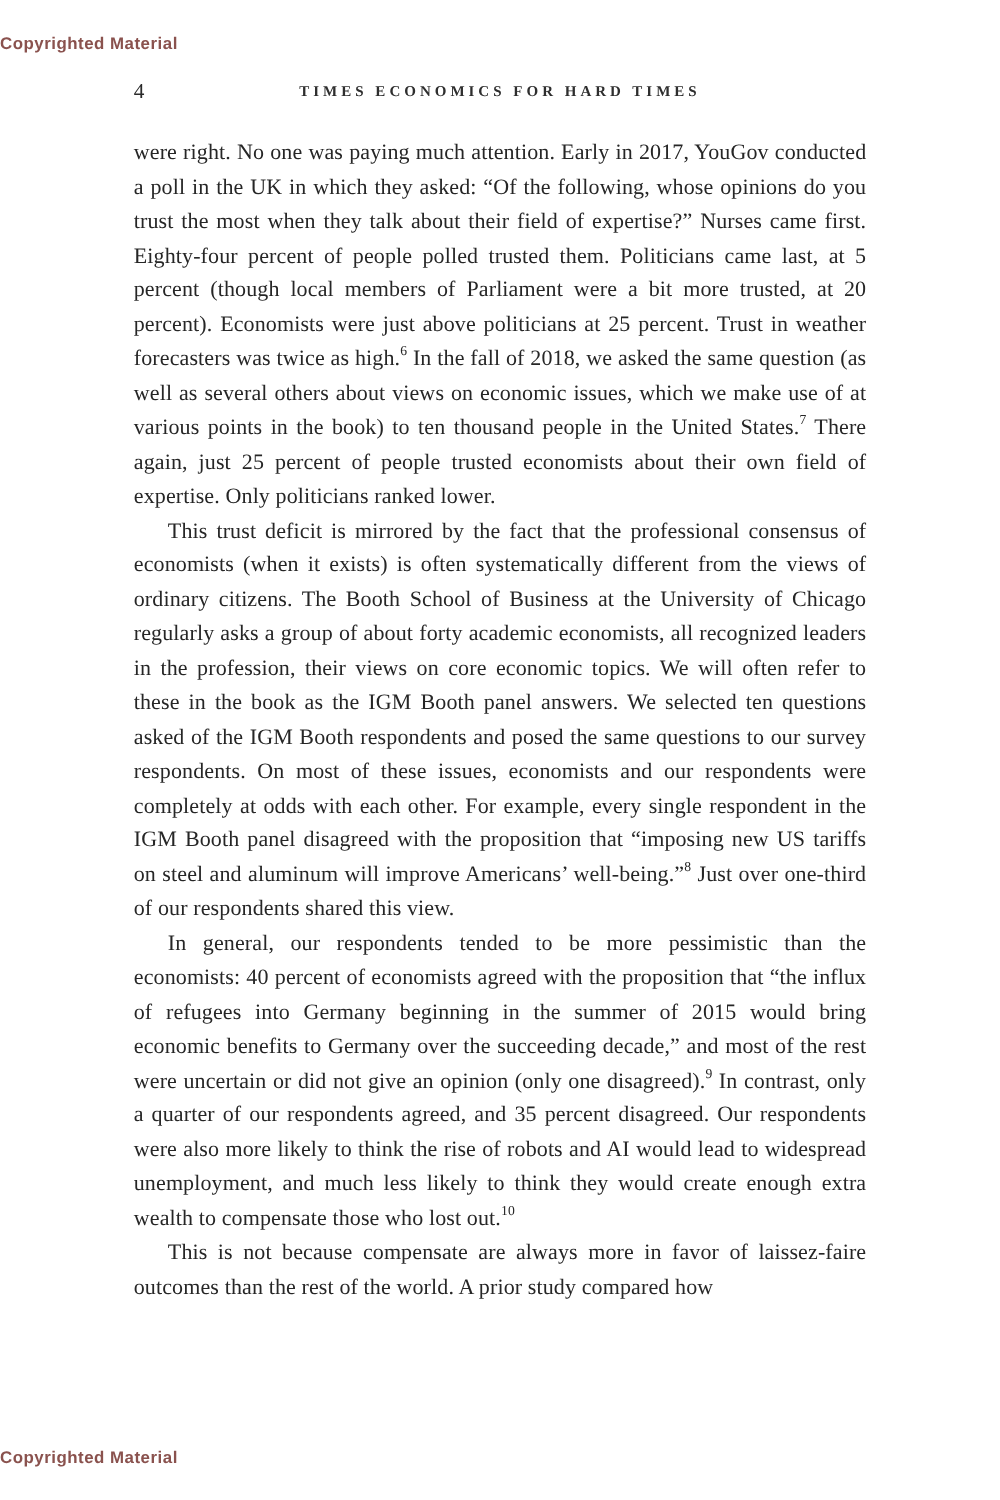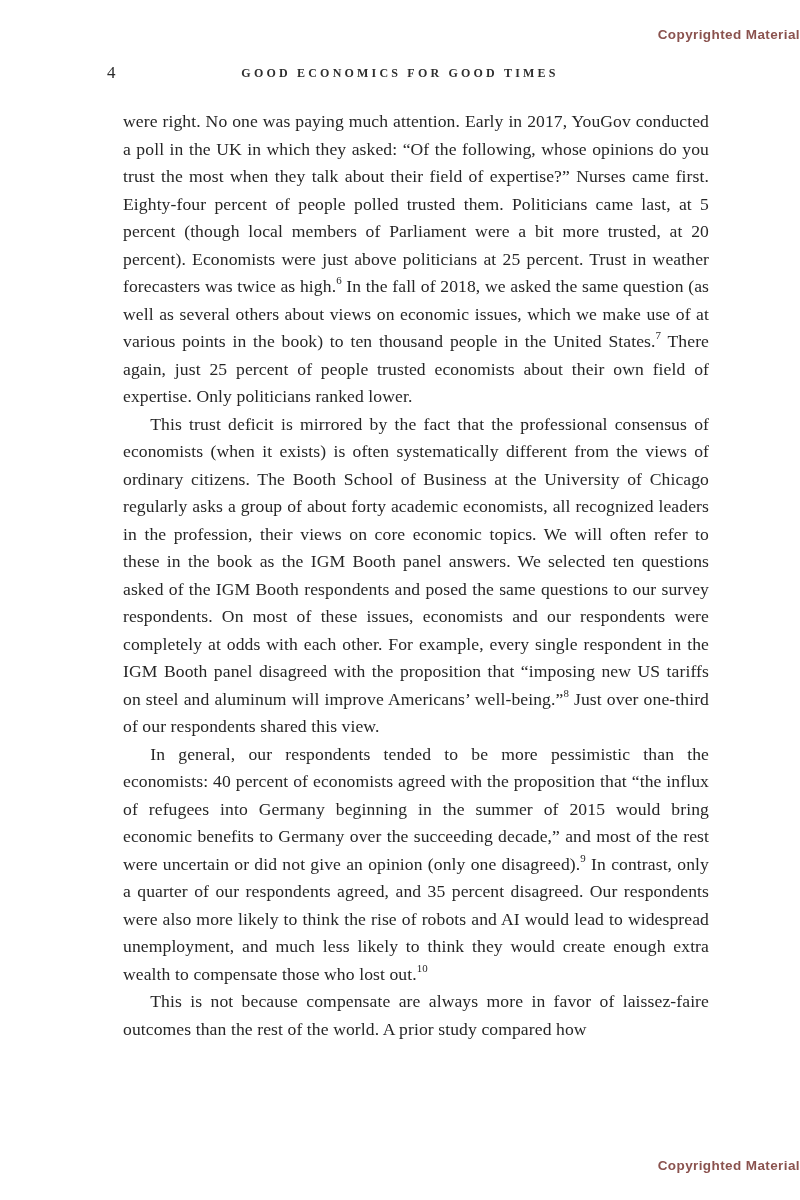--- a/index.html
+++ b/index.html
@@ -13,21 +13,21 @@
     height: 1200px;
     background: #ffffff;
     overflow: hidden;
     font-family: "Liberation Serif", serif;
     color: #232323;
   }
   .copyright {
     position: absolute;
     left: 0;
     width: 100%;
-    text-align: right;
+    text-align: left;
     font-family: "Liberation Sans", sans-serif;
     font-weight: bold;
     font-size: 13.5px;
     letter-spacing: 0.4px;
     color: #8a524e;
   }
   .copyright.top { top: 27px; }
   .copyright.bottom { bottom: 27px; }
 
   .header-row {
@@ -50,21 +50,21 @@
     font-size: 12px;
     font-weight: bold;
     letter-spacing: 3.2px;
     color: #2e2e2e;
     padding-top: 3px;
   }
 
   .body-text {
     position: absolute;
     top: 108px;
-    left: 123px;
+    left: 107px;
     width: 586px;
     text-align: justify;
     font-size: 17.6px;
     line-height: 27.5px;
     color: #262626;
     letter-spacing: 0.1px;
   }
   .body-text p {
     margin: 0;
     padding: 0;
@@ -82,21 +82,21 @@
 </style>
 </head>
 <body>
 
 <div class="page">
 
   <div class="copyright top">Copyrighted Material</div>
 
   <div class="header-row">
     <span class="page-number">4</span>
-    <span class="running-header">GOOD ECONOMICS FOR GOOD TIMES</span>
+    <span class="running-header">TIMES ECONOMICS FOR HARD TIMES</span>
   </div>
 
   <div class="body-text">
       <p class="">were right. No one was paying much attention. Early in 2017, YouGov conducted a poll in the UK in which they asked: “Of the following, whose opinions do you trust the most when they talk about their field of expertise?” Nurses came first. Eighty-four percent of people polled trusted them. Politicians came last, at 5 percent (though local members of Parliament were a bit more trusted, at 20 percent). Economists were just above politicians at 25 percent. Trust in weather forecasters was twice as high.<sup>6</sup> In the fall of 2018, we asked the same question (as well as several others about views on economic issues, which we make use of at various points in the book) to ten thousand people in the United States.<sup>7</sup> There again, just 25 percent of people trusted economists about their own field of expertise. Only politicians ranked lower.</p>
       <p class="indent">This trust deficit is mirrored by the fact that the professional consensus of economists (when it exists) is often systematically different from the views of ordinary citizens. The Booth School of Business at the University of Chicago regularly asks a group of about forty academic economists, all recognized leaders in the profession, their views on core economic topics. We will often refer to these in the book as the IGM Booth panel answers. We selected ten questions asked of the IGM Booth respondents and posed the same questions to our survey respondents. On most of these issues, economists and our respondents were completely at odds with each other. For example, every single respondent in the IGM Booth panel disagreed with the proposition that “imposing new US tariffs on steel and aluminum will improve Americans’ well-being.”<sup>8</sup> Just over one-third of our respondents shared this view.</p>
       <p class="indent">In general, our respondents tended to be more pessimistic than the economists: 40 percent of economists agreed with the proposition that “the influx of refugees into Germany beginning in the summer of 2015 would bring economic benefits to Germany over the succeeding decade,” and most of the rest were uncertain or did not give an opinion (only one disagreed).<sup>9</sup> In contrast, only a quarter of our respondents agreed, and 35 percent disagreed. Our respondents were also more likely to think the rise of robots and AI would lead to widespread unemployment, and much less likely to think they would create enough extra wealth to compensate those who lost out.<sup>10</sup></p>
       <p class="indent">This is not because compensate are always more in favor of laissez-faire outcomes than the rest of the world. A prior study compared how</p>
     </div>
 
   <div class="copyright bottom">Copyrighted Material</div>

